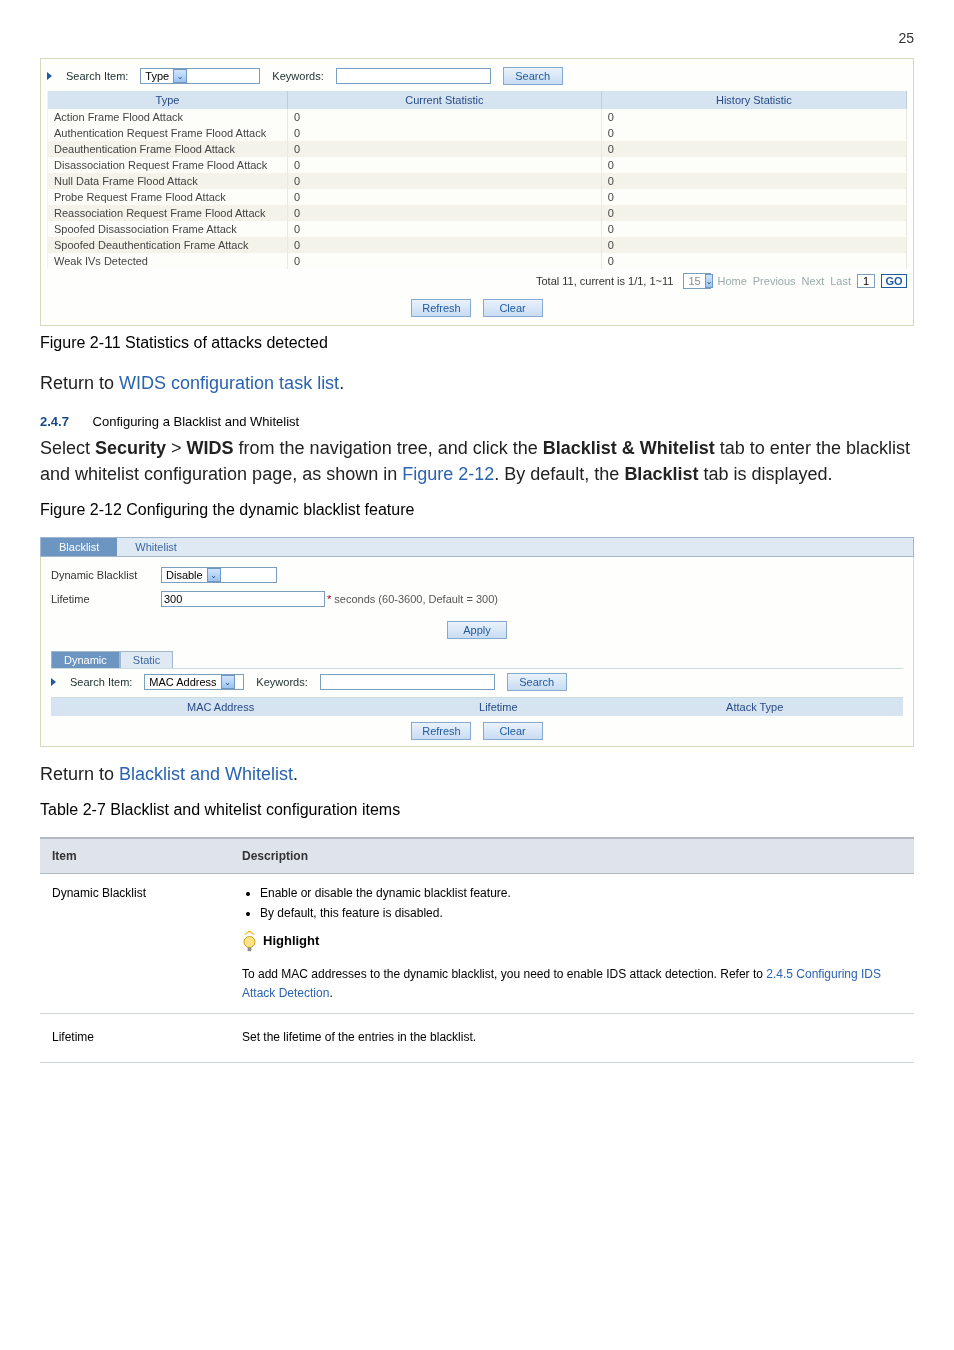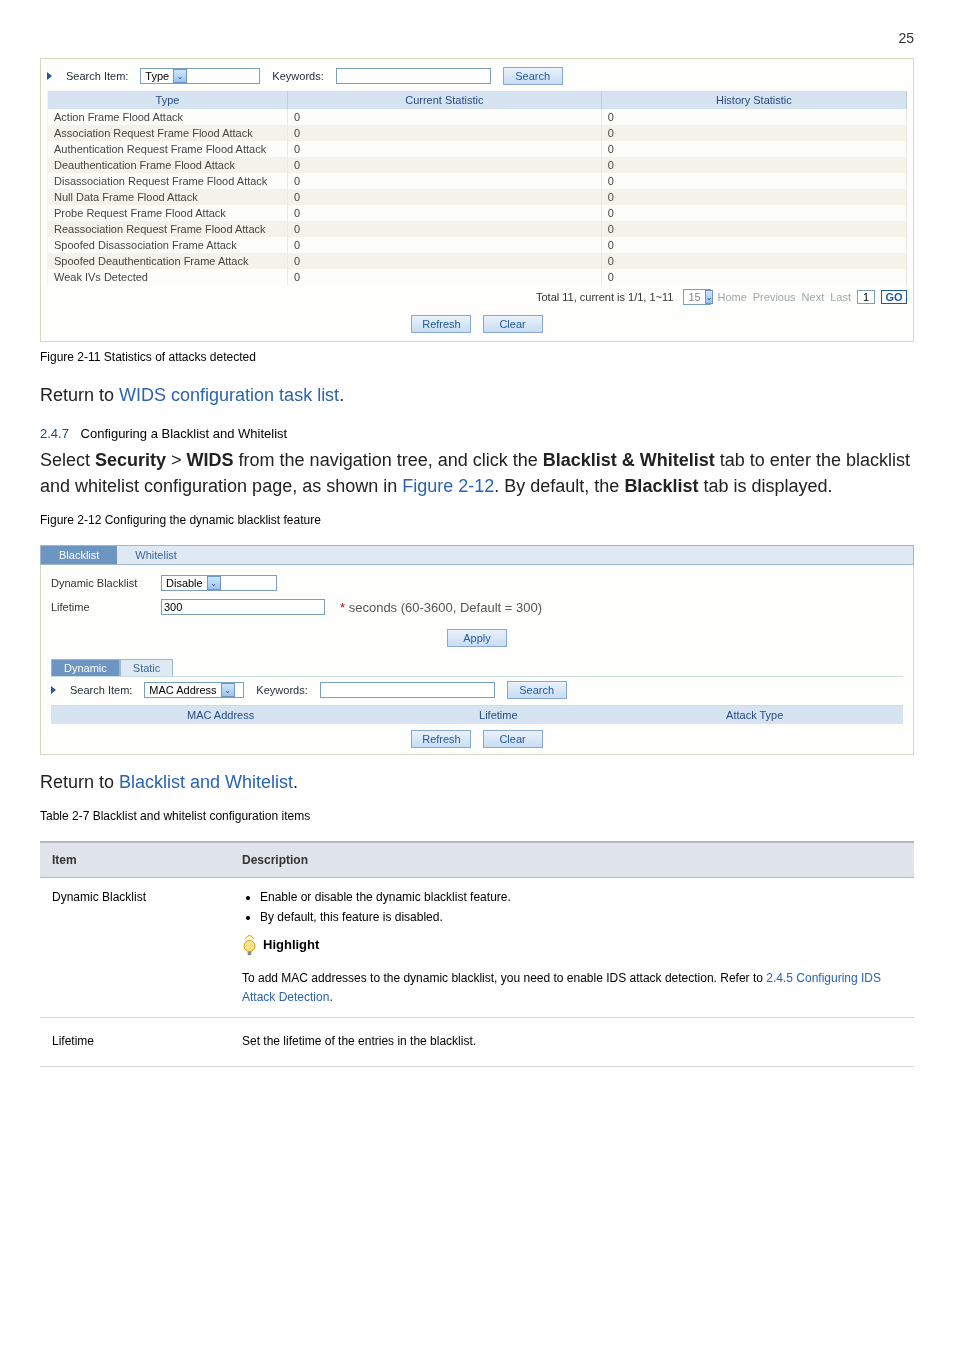--- a/index.html
+++ b/index.html
@@ -7,21 +7,21 @@
     margin: 0;
     padding: 0;
     font-family: Arial, Helvetica, sans-serif;
     font-size: 11px;
     color: #000;
     background: #fff;
     width: 954px;
   }
   .page { padding: 30px 40px 40px 40px; }
 
-  .fig-caption { font-size: 12px; color: #000; margin: 8px 0 18px 0; }
+  .fig-caption { font-size: 16px; color: #000; margin: 8px 0 18px 0; }
 
   
   .fig-panel {
     border: 1px solid #d7d7ba;
     background: #fefefc;
     padding: 6px;
     margin-bottom: 8px;
   }
   .searchbar {
     display: flex;
@@ -116,21 +116,21 @@
   .pager .sum { color: #333; margin-right: 4px; }
   .pager .pglink { color: #9aa; }
   .pager .pageinput { width: 18px; border: 1px solid #7b9ebd; text-align: center; font-size:11px; height:14px; }
 
   .btnrow { text-align: center; padding: 6px 0 2px; }
   .btnrow .btn { margin: 0 4px; }
 
   
   .body-text { font-size: 18px; color: #222; margin: 6px 0 14px 0; line-height: 1.45; }
   .section-head { font-size: 13px; margin: 18px 0 6px 0; }
-  .section-head .num { color: #174a8c; font-weight: normal; margin-right: 8px; }
+  .section-head .num { color: #174a8c; font-weight: bold; margin-right: 20px; }
   .link-blue { color: #2a63b0; }
   .bold { font-weight: bold; }
 
   
   .tabset {
     display: flex;
     border: 1px solid #9fb6cf;
     background: #dfe9f3;
   }
   .tabset .tab {
@@ -145,21 +145,21 @@
   }
   .topform {
     border: 1px solid #d7d7ba;
     border-top: none;
     background: #fefefc;
     padding: 10px 10px 4px;
   }
   .formrow { display: flex; align-items: center; margin-bottom: 8px; }
   .formrow .flbl { width: 110px; font-size: 11px; color: #333; }
   .red { color: #b00; }
-  .hint { font-size: 13px; color: #555; margin-left: 15px; }
+  .hint { font-size: 11px; color: #555; margin-left: 2px; }
 
   .subtabs { display: flex; gap: 0; margin-top: 10px; }
   .subtabs .st {
     padding: 2px 12px;
     font-size: 11px;
     border: 1px solid #9fb6cf;
     border-bottom: none;
     background: #dfe9f3;
     color: #3b68a2;
   }
@@ -234,25 +234,20 @@
     <thead>
       <tr>
         <th class="col-type">Type</th>
         <th>Current Statistic</th>
         <th>History Statistic</th>
       </tr>
     </thead>
     <tbody id="stat-body">
           <tr class="odd">
             <td class="col-type">Action Frame Flood Attack</td>
-            <td>0</td>
-            <td>0</td>
-          </tr>
-          <tr class="even">
-            <td class="col-type">Association Request Frame Flood Attack</td>
             <td>0</td>
             <td>0</td>
           </tr>
           <tr class="odd">
             <td class="col-type">Authentication Request Frame Flood Attack</td>
             <td>0</td>
             <td>0</td>
           </tr>
           <tr class="even">
             <td class="col-type">Deauthentication Frame Flood Attack</td>

